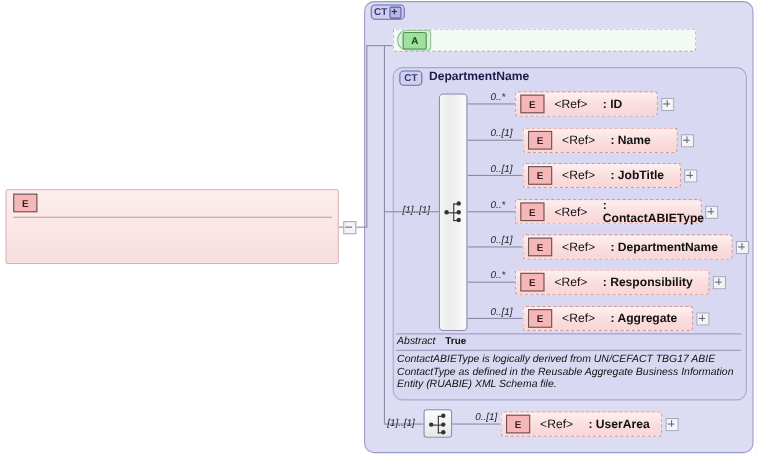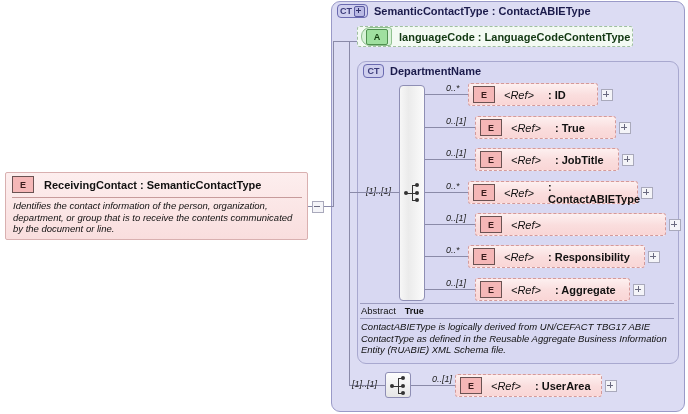--- a/index.html
+++ b/index.html
@@ -38,21 +38,21 @@
     border:1px solid #5a5aa0;border-radius:2px;background:#b9b9e4;
     position:relative;
   }
   .plus-glyph::before,.plus-glyph::after{
     content:"";position:absolute;background:#2e2e66;
   }
   .plus-glyph::before{left:1px;top:3px;width:5px;height:1px;}
   .plus-glyph::after{left:3px;top:1px;width:1px;height:5px;}
 
   .container-title{
-    display:flex;align-items:center;gap:6px;
+    display:flex;gap:6px;
     font-size:11px;font-weight:bold;color:#1b1b4b;
   }
   #outer-title{left:337px;top:4px;}
   #inner-title{left:363px;top:64px;}
 
   
   #attr-languagecode{
     left:357px;top:26px;width:276px;height:21px;
     background:#f3faf3;border:1px dashed #9fbf9f;border-radius:3px;
     display:flex;align-items:center;box-sizing:border-box;
@@ -93,21 +93,21 @@
     background:linear-gradient(to bottom,#fdf0f0 0%,#fadddd 55%,#f9d6d6 100%);
     border:1px dashed #d49a9a;border-radius:3px;
     display:flex;align-items:center;padding-left:4px;
   }
   .e-badge{
     width:20px;height:15px;flex:0 0 20px;
     background:#f5b7b7;border:1px solid #6a5252;
     color:#3a1d1d;font-size:9px;font-weight:bold;
     display:flex;align-items:center;justify-content:center;
   }
-  .elem-ref{margin-left:9px;font-size:11px;color:#111;font-style:italic;}
+  .elem-ref{margin-left:9px;font-size:11px;color:#111;}
   .elem-name{margin-left:14px;font-size:11px;font-weight:bold;color:#111;}
   .expand-btn{
     position:absolute;width:10px;height:10px;
     border:1px solid #a9a9bb;background:#f4f4f8;
   }
   .expand-btn::before,.expand-btn::after{content:"";position:absolute;background:#6a6a80;}
   .expand-btn::before{left:1px;top:3.5px;width:6px;height:1px;}
   .expand-btn::after{left:3.5px;top:1px;width:1px;height:6px;}
 
   .card-label{
@@ -121,21 +121,21 @@
 
   
   #abstract-block{
     left:358px;top:303px;width:320px;height:60px;
     box-sizing:border-box;
   }
   #abstract-row{
     position:absolute;left:3px;top:2px;
     display:flex;align-items:baseline;gap:9px;font-size:9.5px;
   }
-  #abstract-key{color:#111;}
+  #abstract-key{font-style:italic;color:#111;}
   #abstract-val{font-weight:bold;color:#111;font-size:9px;}
   #abstract-sep{position:absolute;left:2px;top:0px;width:314px;height:1px;background:#9d9dc0;}
   #abstract-sep2{position:absolute;left:2px;top:15px;width:314px;height:1px;background:#9d9dc0;}
   #annotation-text{
     position:absolute;left:3px;top:18px;width:308px;
     font-style:italic;font-size:9.5px;line-height:11.5px;color:#111;
   }
 
   
   #receiving-box{
@@ -162,28 +162,26 @@
 </head>
 <body>
 
 <div class="abs" id="outer-container"></div>
 
 <div class="abs container-title" id="outer-title">
   <span class="ct-badge">
     <span>CT</span>
       <span class="plus-glyph"></span>
   </span>
-  <span>SemanticContactType : ContactABIEType</span>
 </div>
 
 <div class="abs" id="attr-languagecode">
   <span class="a-wrap">
     <span class="a-badge">A</span>
   </span>
-  <span id="attr-label">languageCode : LanguageCodeContentType</span>
 </div>
 
 <div class="abs" id="inner-container"></div>
 
 <div class="abs container-title" id="inner-title">
   <span class="ct-badge">
     <span>CT</span>
   </span>
   <span>DepartmentName</span>
 </div>
@@ -217,21 +215,21 @@
   <span class="elem-ref">&lt;Ref&gt;</span>
   <span class="elem-name">: ID</span>
 </div>
 <span class="expand-btn" style="left:601px;top:89px;"></span>
 
 <div class="abs line-h" style="left:425px;top:127px;width:50px;"></div>
 <span class="card-label" style="left:446px;top:116px;">0..[1]</span>
 <div class="elem-box" style="left:475px;top:116px;width:141px;">
   <span class="e-badge">E</span>
   <span class="elem-ref">&lt;Ref&gt;</span>
-  <span class="elem-name">: True</span>
+  <span class="elem-name">: Name</span>
 </div>
 <span class="expand-btn" style="left:619px;top:122px;"></span>
 
 <div class="abs line-h" style="left:425px;top:159px;width:50px;"></div>
 <span class="card-label" style="left:446px;top:148px;">0..[1]</span>
 <div class="elem-box" style="left:475px;top:148px;width:144px;">
   <span class="e-badge">E</span>
   <span class="elem-ref">&lt;Ref&gt;</span>
   <span class="elem-name">: JobTitle</span>
 </div>
@@ -244,20 +242,21 @@
   <span class="elem-ref">&lt;Ref&gt;</span>
   <span class="elem-name">: ContactABIEType</span>
 </div>
 <span class="expand-btn" style="left:641px;top:187px;"></span>
 
 <div class="abs line-h" style="left:425px;top:224px;width:50px;"></div>
 <span class="card-label" style="left:446px;top:213px;">0..[1]</span>
 <div class="elem-box" style="left:475px;top:213px;width:191px;">
   <span class="e-badge">E</span>
   <span class="elem-ref">&lt;Ref&gt;</span>
+  <span class="elem-name">: DepartmentName</span>
 </div>
 <span class="expand-btn" style="left:669px;top:219px;"></span>
 
 <div class="abs line-h" style="left:425px;top:256px;width:43px;"></div>
 <span class="card-label" style="left:446px;top:245px;">0..*</span>
 <div class="elem-box" style="left:468px;top:245px;width:177px;">
   <span class="e-badge">E</span>
   <span class="elem-ref">&lt;Ref&gt;</span>
   <span class="elem-name">: Responsibility</span>
 </div>
@@ -300,18 +299,16 @@
 <div class="elem-box" style="left:455px;top:374px;width:147px;">
   <span class="e-badge">E</span>
   <span class="elem-ref">&lt;Ref&gt;</span>
   <span class="elem-name">: UserArea</span>
 </div>
 <span class="expand-btn" style="left:605px;top:380px;"></span>
 
 <div class="abs" id="receiving-box">
   <div id="receiving-header">
     <span class="e-badge">E</span>
-    <span id="receiving-title">ReceivingContact : SemanticContactType</span>
   </div>
   <span id="receiving-sep"></span>
-  <span id="receiving-desc">Identifies the contact information of the person, organization, department, or group that is to receive the contents communicated by the document or line.</span>
 </div>
 <span class="minus-btn" style="left:312px;top:201px;"></span>
 
 </body></html>

